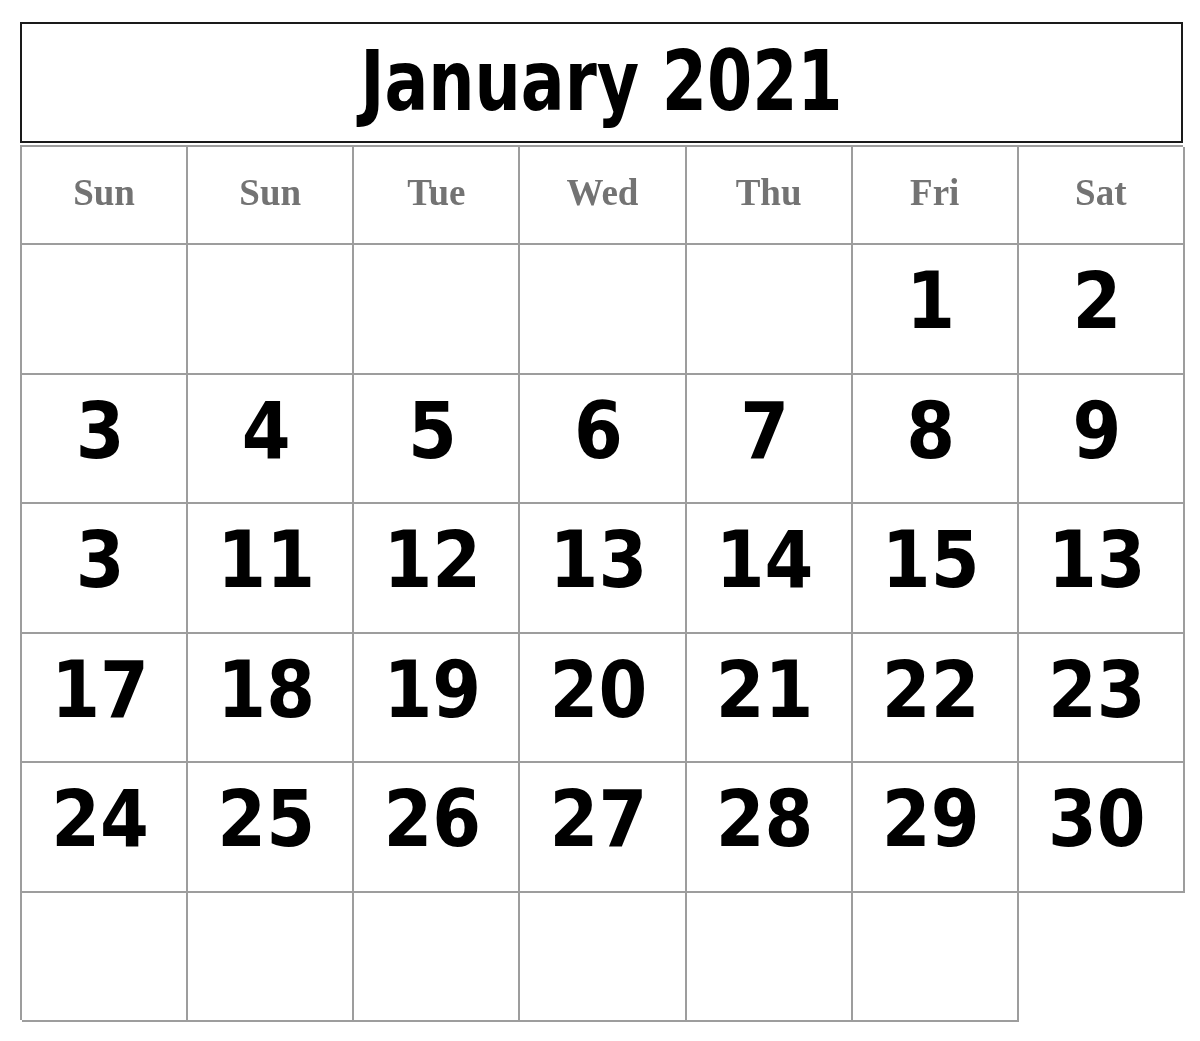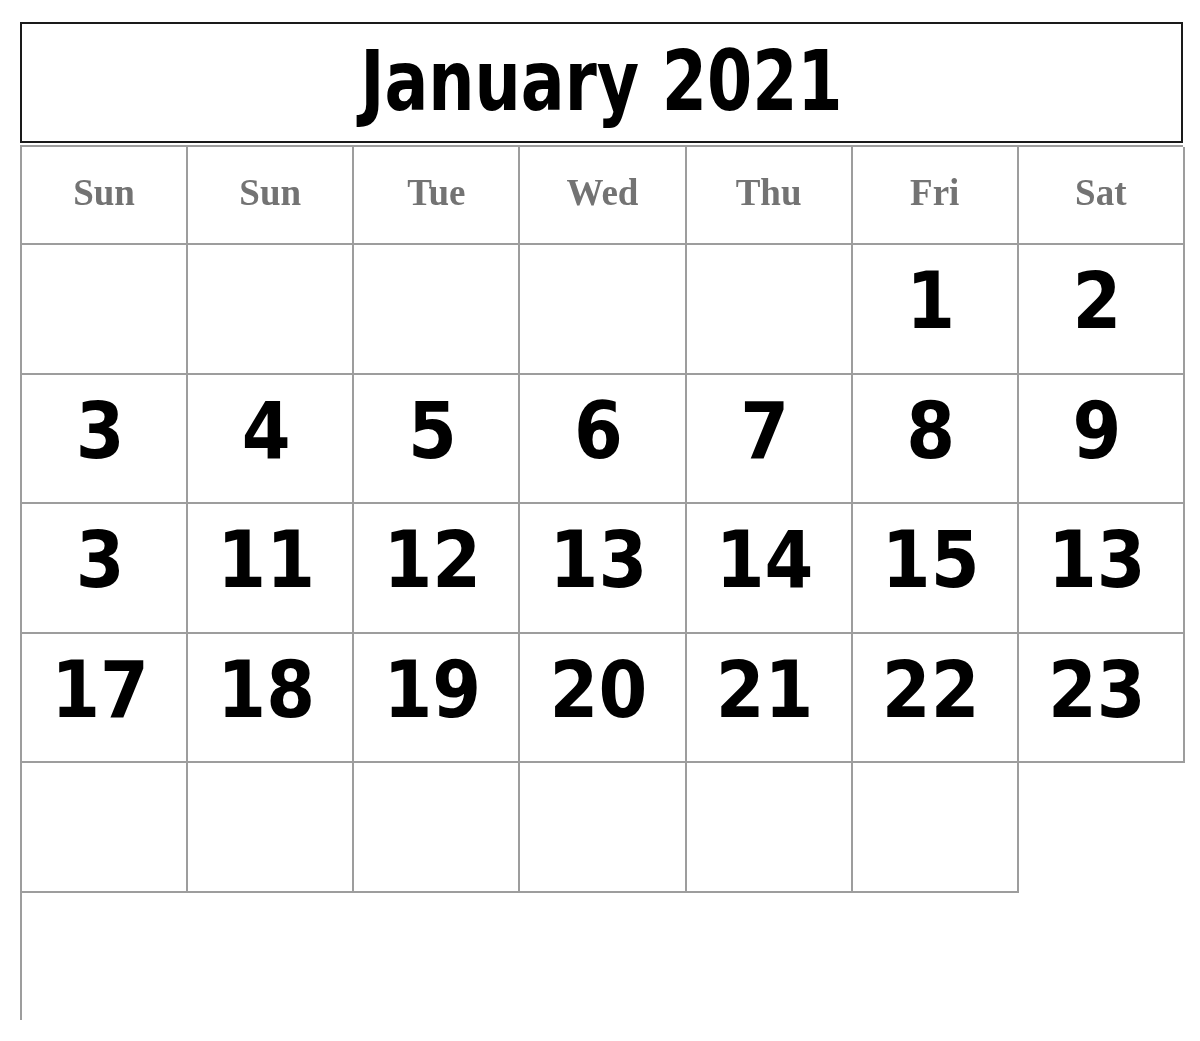--- a/index.html
+++ b/index.html
@@ -238,20 +238,43 @@
           <span class="datenum">21</span>
         </div>
       <div class="cell">
           <span class="datenum">22</span>
         </div>
       <div class="cell">
           <span class="datenum">23</span>
         </div>
     </div>
 
+    <div class="grid-row row-week">
+      <div class="cell">
+          <span class="datenum">24</span>
+        </div>
+      <div class="cell">
+          <span class="datenum">25</span>
+        </div>
+      <div class="cell">
+          <span class="datenum">26</span>
+        </div>
+      <div class="cell">
+          <span class="datenum">27</span>
+        </div>
+      <div class="cell">
+          <span class="datenum">28</span>
+        </div>
+      <div class="cell">
+          <span class="datenum">29</span>
+        </div>
+      <div class="cell">
+          <span class="datenum">30</span>
+        </div>
+    </div>
 
     <div class="grid-row row-week">
       <div class="cell"></div>
       <div class="cell"></div>
       <div class="cell"></div>
       <div class="cell"></div>
       <div class="cell"></div>
       <div class="cell"></div>
     </div>
 

